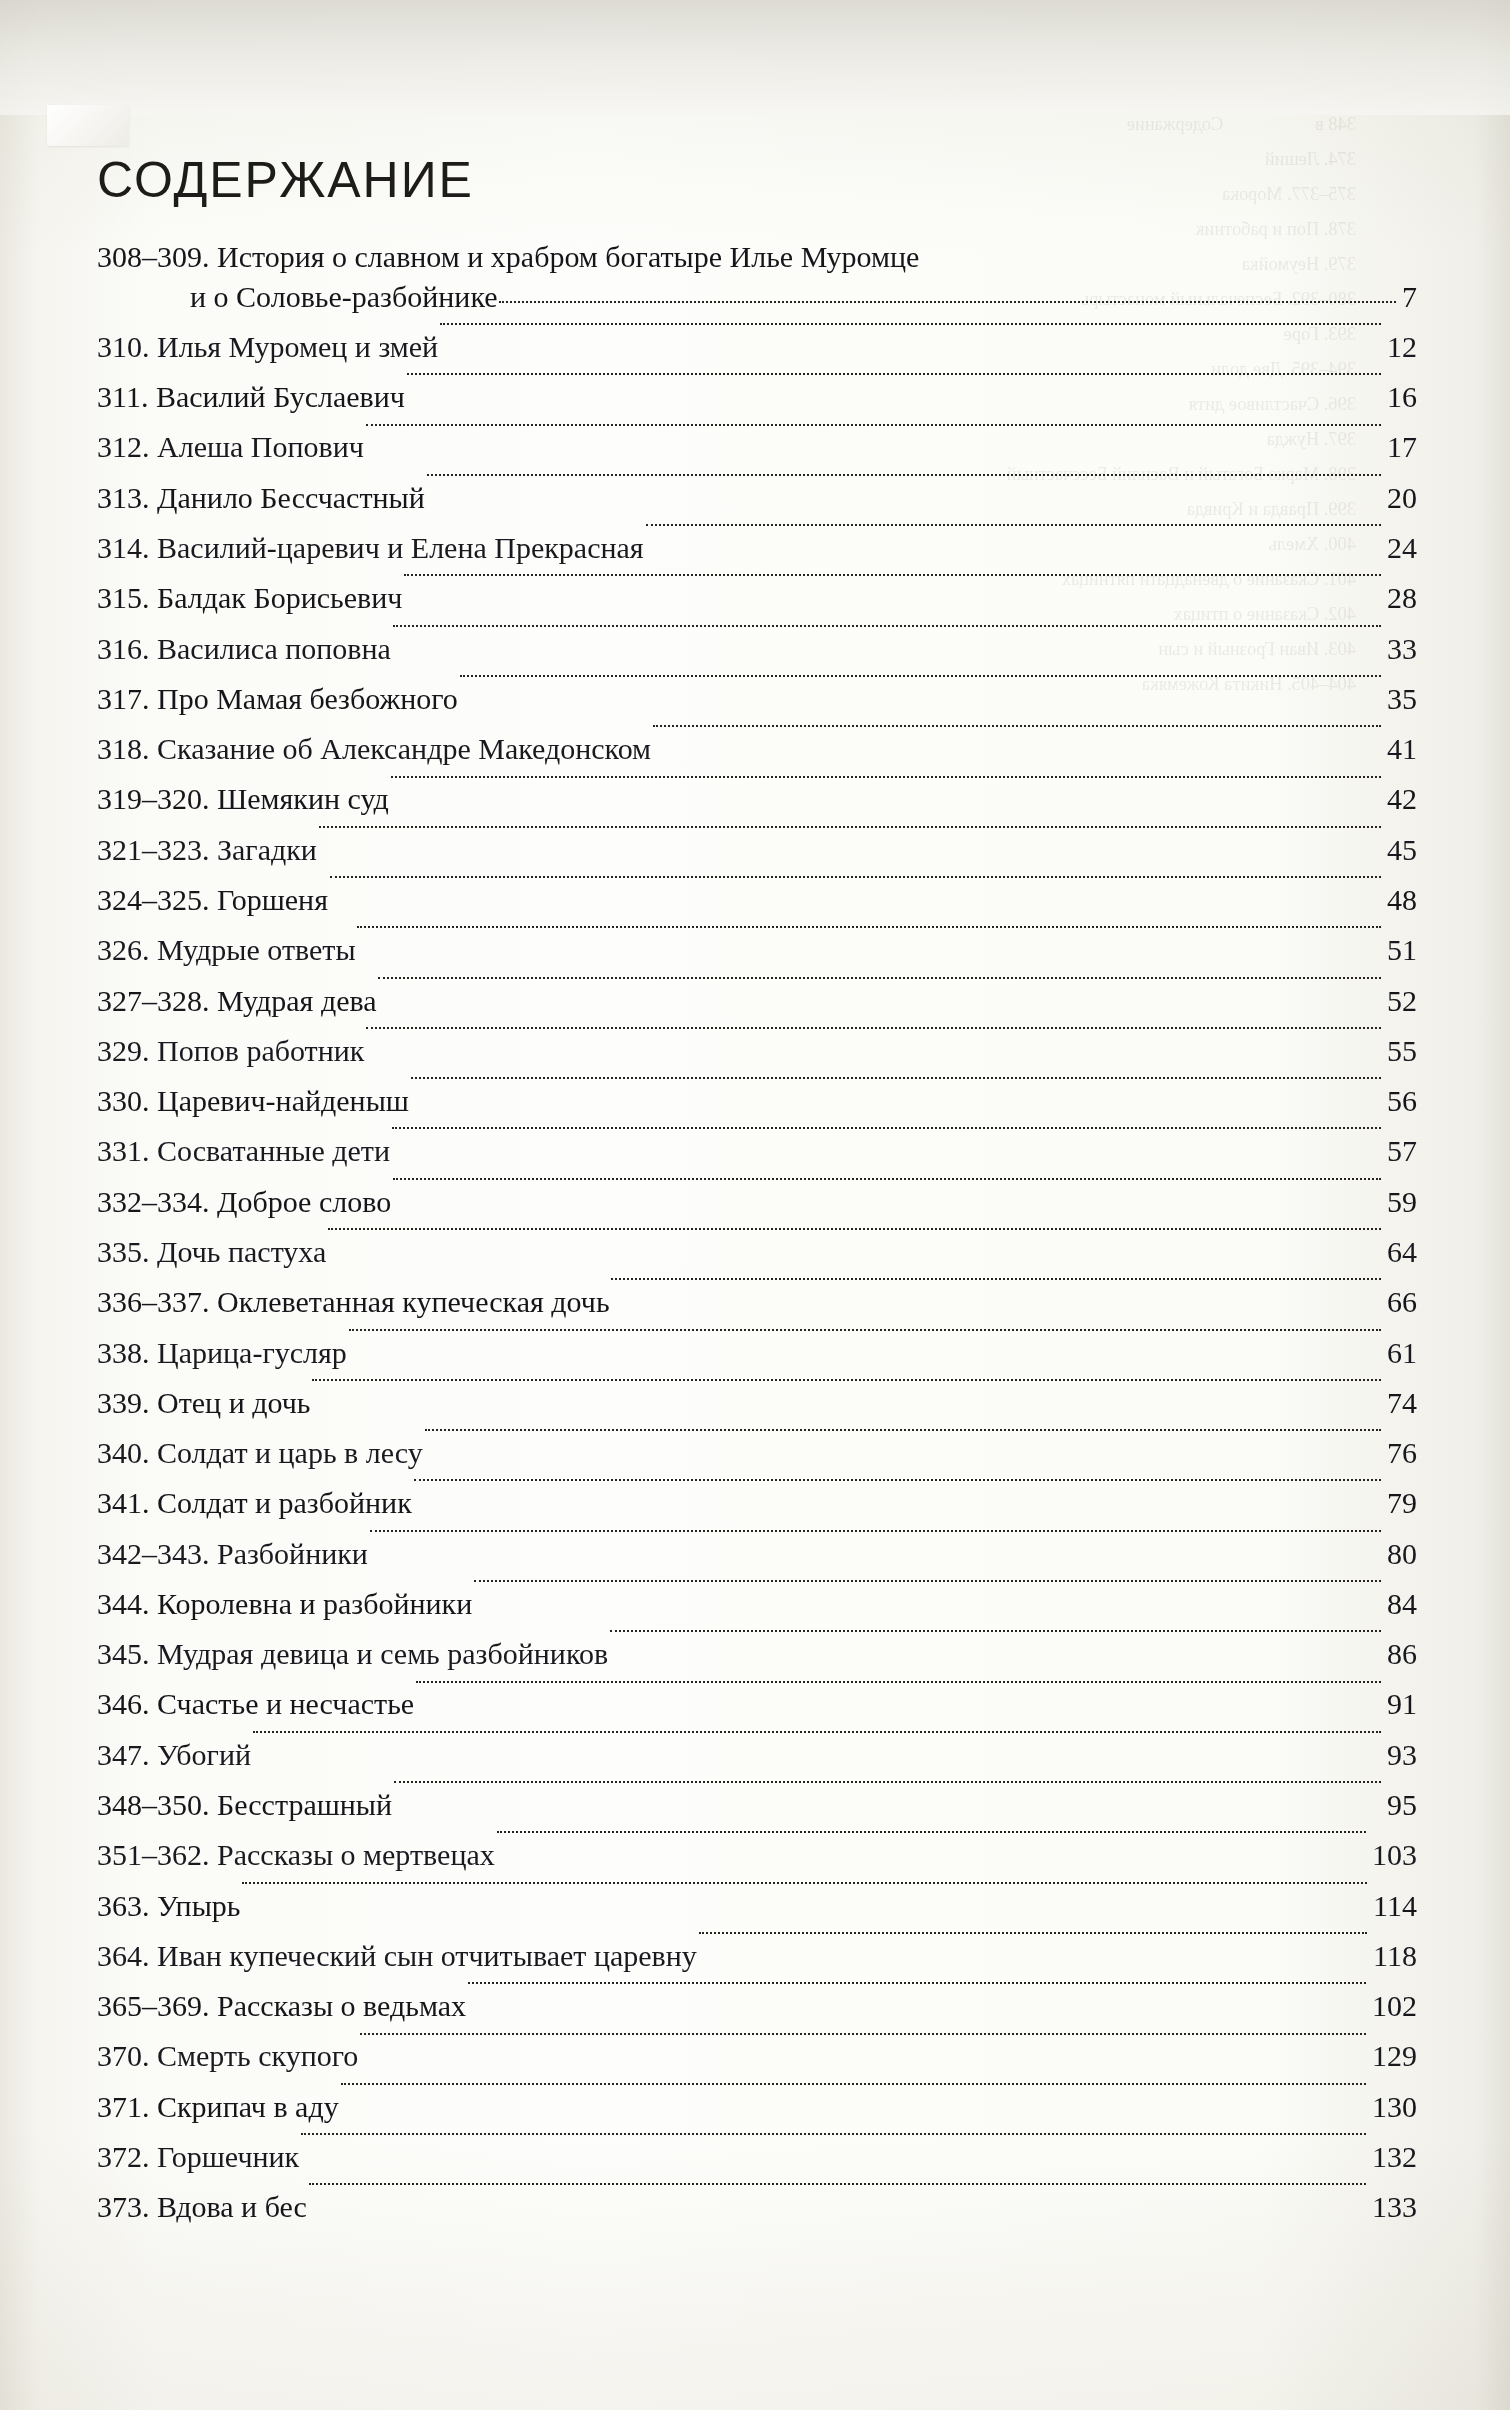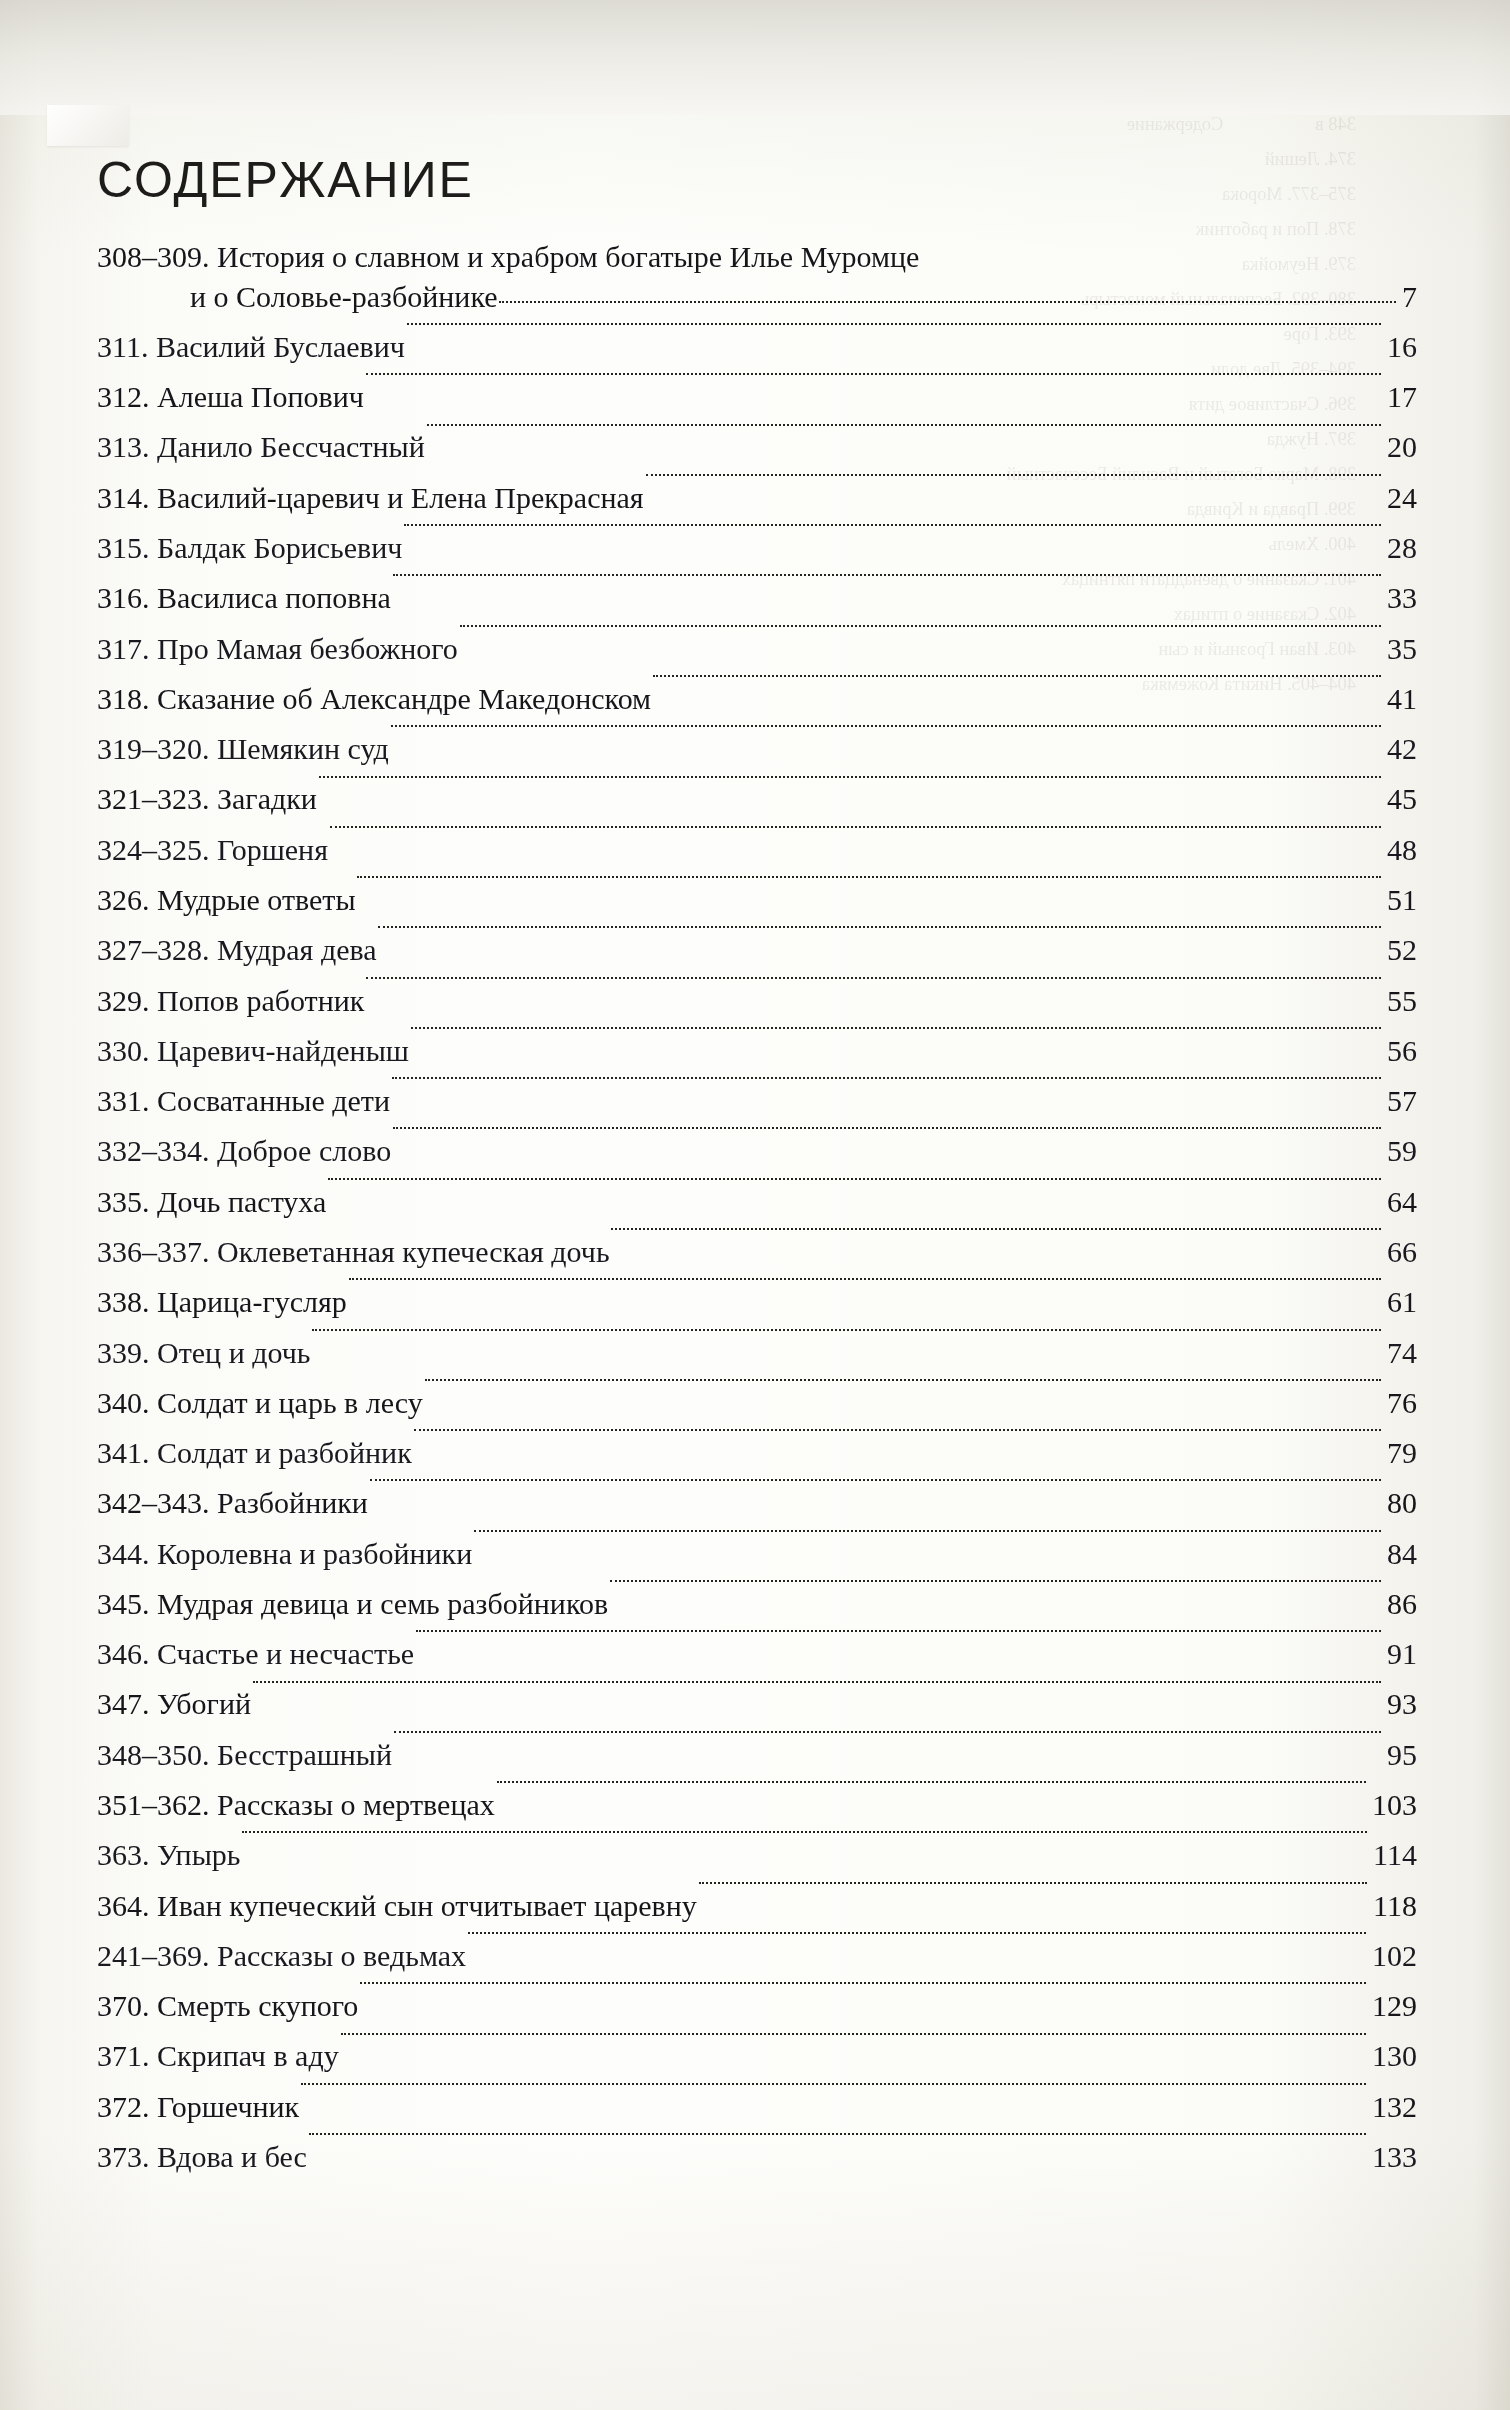--- a/index.html
+++ b/index.html
@@ -163,20 +163,27 @@
             <span class="entry-text">308–309. История о славном и храбром богатыре Илье Муромце</span>
           </div>
           <div class="entry-line2">
             <span class="entry-text">и о Соловье-разбойнике</span>
             <span class="leader"></span>
             <span class="entry-page">7</span>
           </div>
         </li>
         <li class="toc-entry">
           <div class="entry-row">
+            <span class="entry-text">310. Илья Муромец и змей</span>
+            <span class="leader"></span>
+            <span class="entry-page">12</span>
+          </div>
+        </li>
+        <li class="toc-entry">
+          <div class="entry-row">
             <span class="entry-text">311. Василий Буслаевич</span>
             <span class="leader"></span>
             <span class="entry-page">16</span>
           </div>
         </li>
         <li class="toc-entry">
           <div class="entry-row">
             <span class="entry-text">312. Алеша Попович</span>
             <span class="leader"></span>
             <span class="entry-page">17</span>
@@ -387,21 +394,21 @@
         </li>
         <li class="toc-entry">
           <div class="entry-row">
             <span class="entry-text">364. Иван купеческий сын отчитывает царевну</span>
             <span class="leader"></span>
             <span class="entry-page">118</span>
           </div>
         </li>
         <li class="toc-entry">
           <div class="entry-row">
-            <span class="entry-text">241–369. Рассказы о ведьмах</span>
+            <span class="entry-text">365–369. Рассказы о ведьмах</span>
             <span class="leader"></span>
             <span class="entry-page">102</span>
           </div>
         </li>
         <li class="toc-entry">
           <div class="entry-row">
             <span class="entry-text">370. Смерть скупого</span>
             <span class="leader"></span>
             <span class="entry-page">129</span>
           </div>

